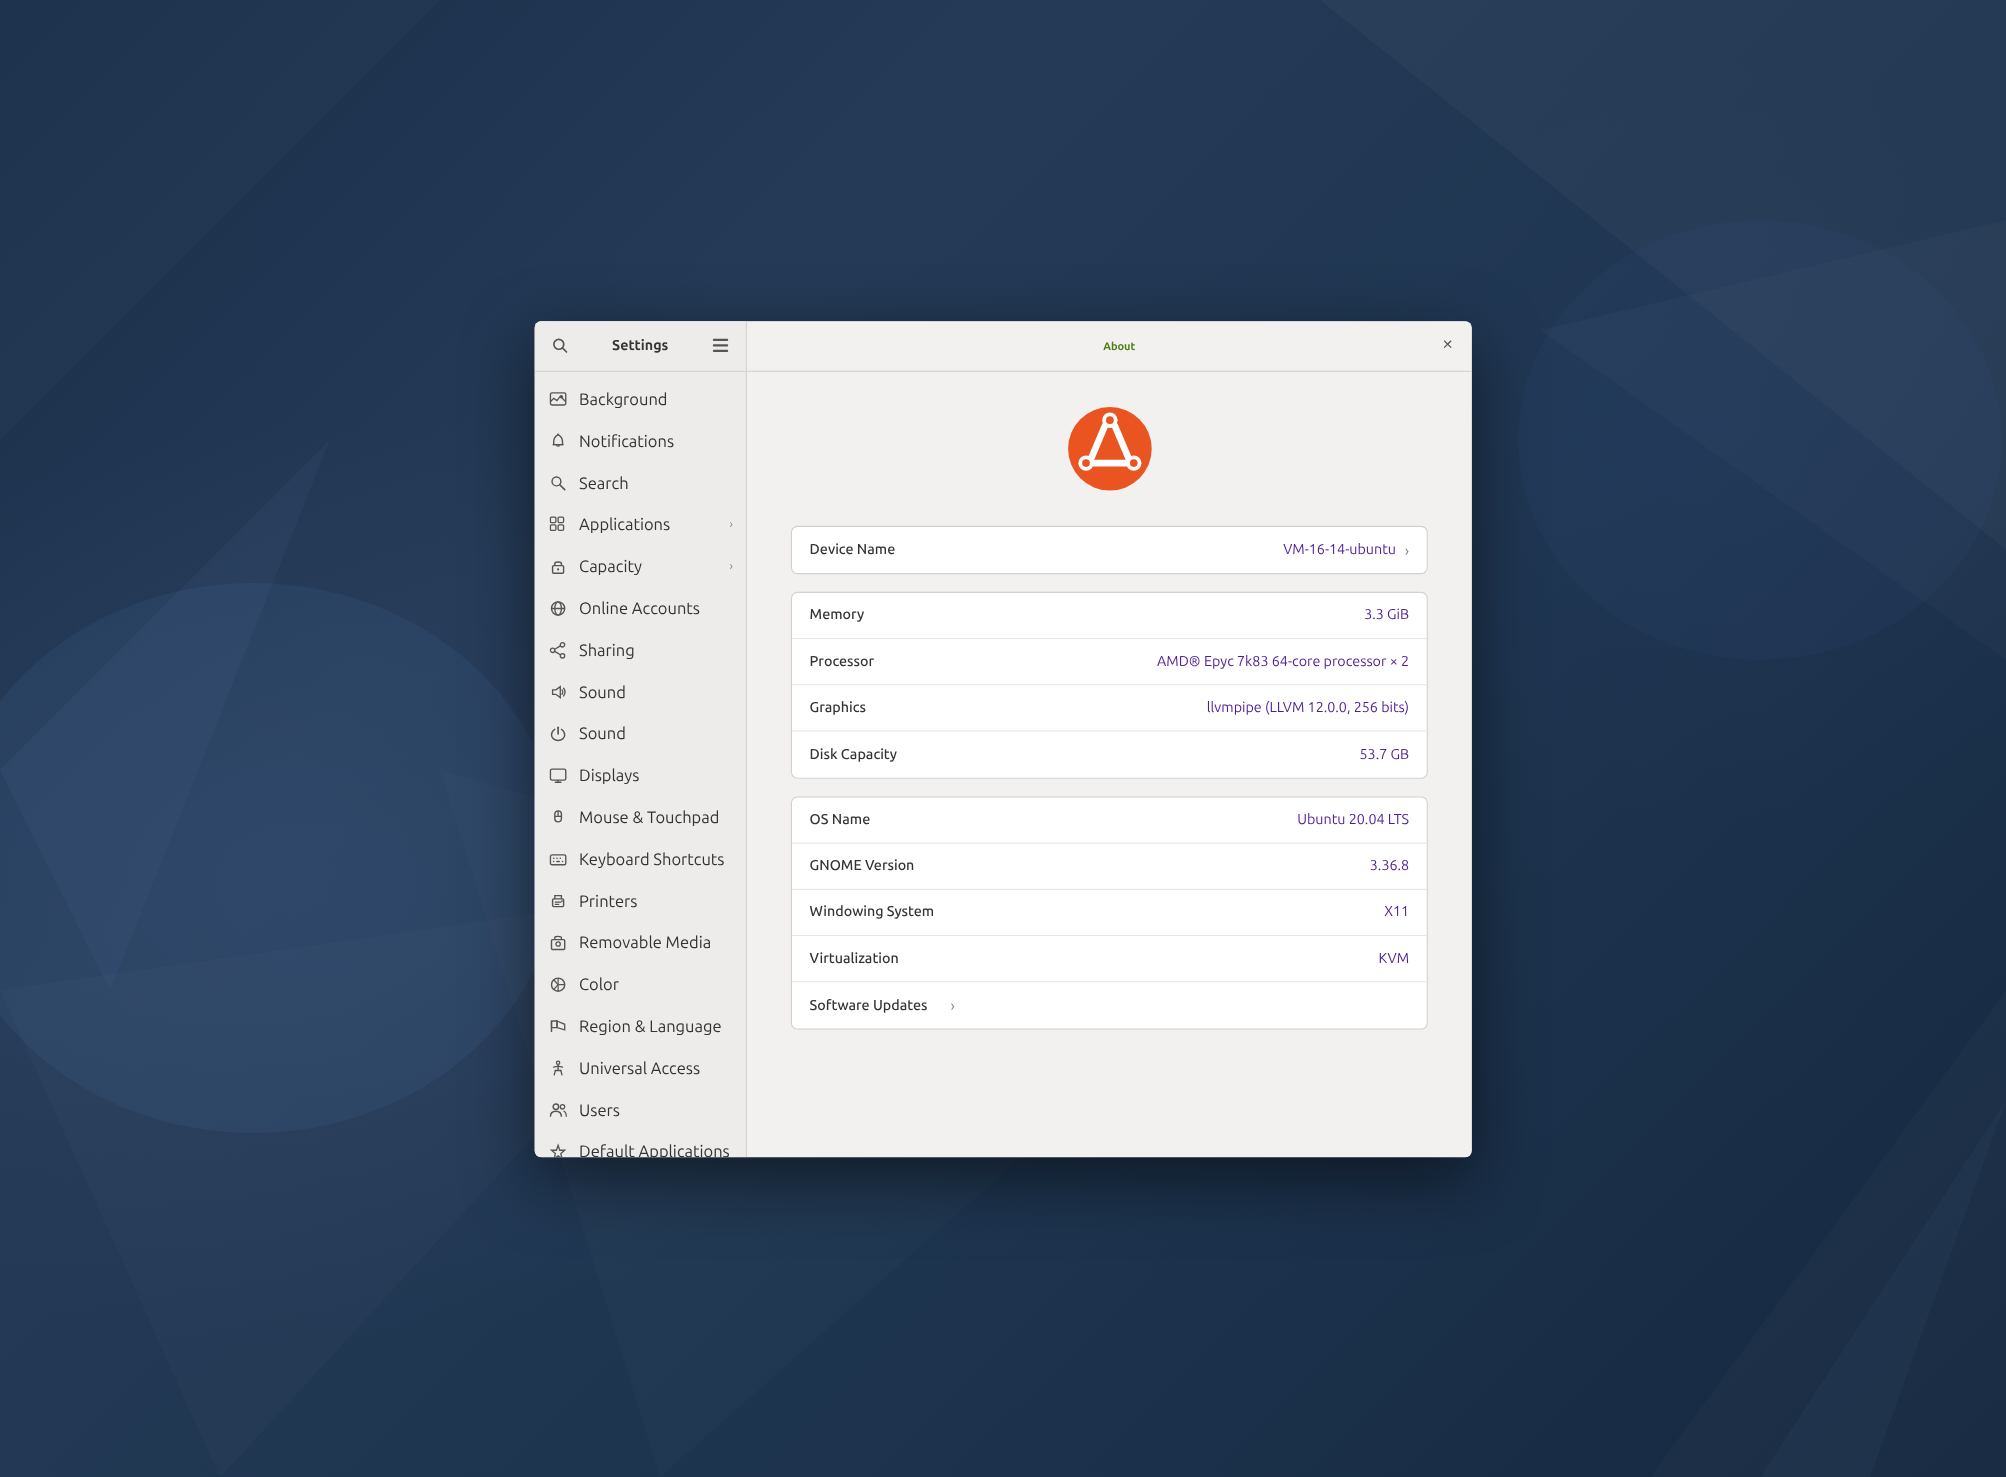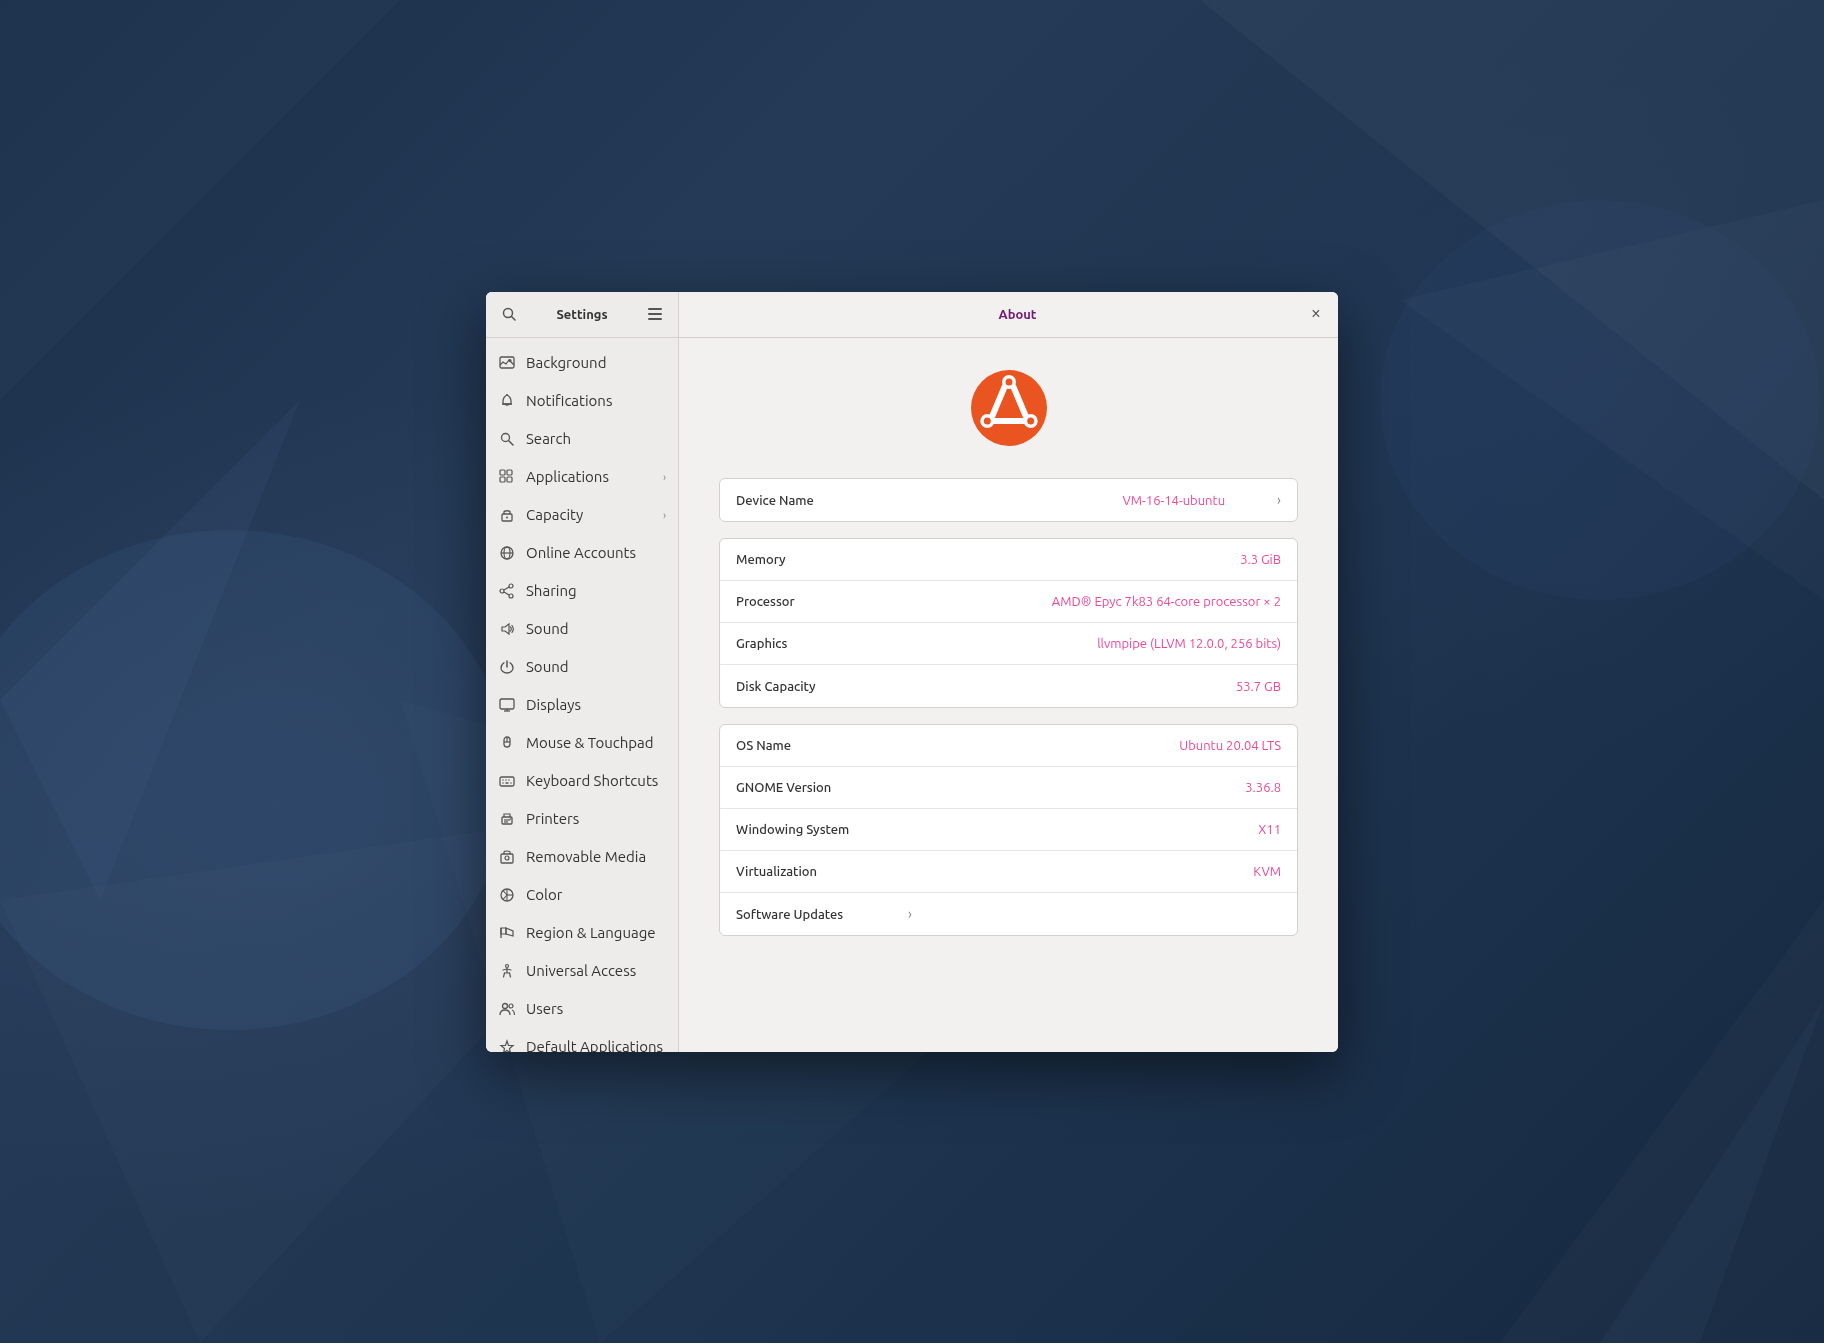--- a/index.html
+++ b/index.html
@@ -173,23 +173,23 @@
       height: 46px;
       display: flex;
       align-items: center;
       justify-content: center;
       background: #f2f1f0;
       border-bottom: 1px solid #d3d0ce;
       position: relative;
     }
 
     .main-header-title {
-      font-size: 13px;
+      font-size: 10px;
       font-weight: 600;
-      color: #701a75;
+      color: #4d7c0f;
       margin-left: 18px;
     }
 
     .close-btn {
       position: absolute;
       right: 10px;
       width: 24px;
       height: 24px;
       border: none;
       background: transparent;
@@ -236,35 +236,34 @@
     .info-row {
       display: flex;
       align-items: center;
       padding: 12px 16px;
       border-bottom: 1px solid #e8e6e4;
       min-height: 42px;
     }
 
     .info-row:last-child {
       border-bottom: none;
-      gap: 44px;
     }
 
     .info-label {
       font-size: 13px;
       color: #333;
       font-weight: 500;
       min-width: 120px;
     }
 
     .info-value {
       flex: 1;
       text-align: right;
       font-size: 13px;
-      color: #ec4899;
+      color: #4c1d95;
     }
 
     .info-arrow {
       margin-left: 8px;
       font-size: 14px;
       color: #888;
     }
 
     
     .hamburger {

